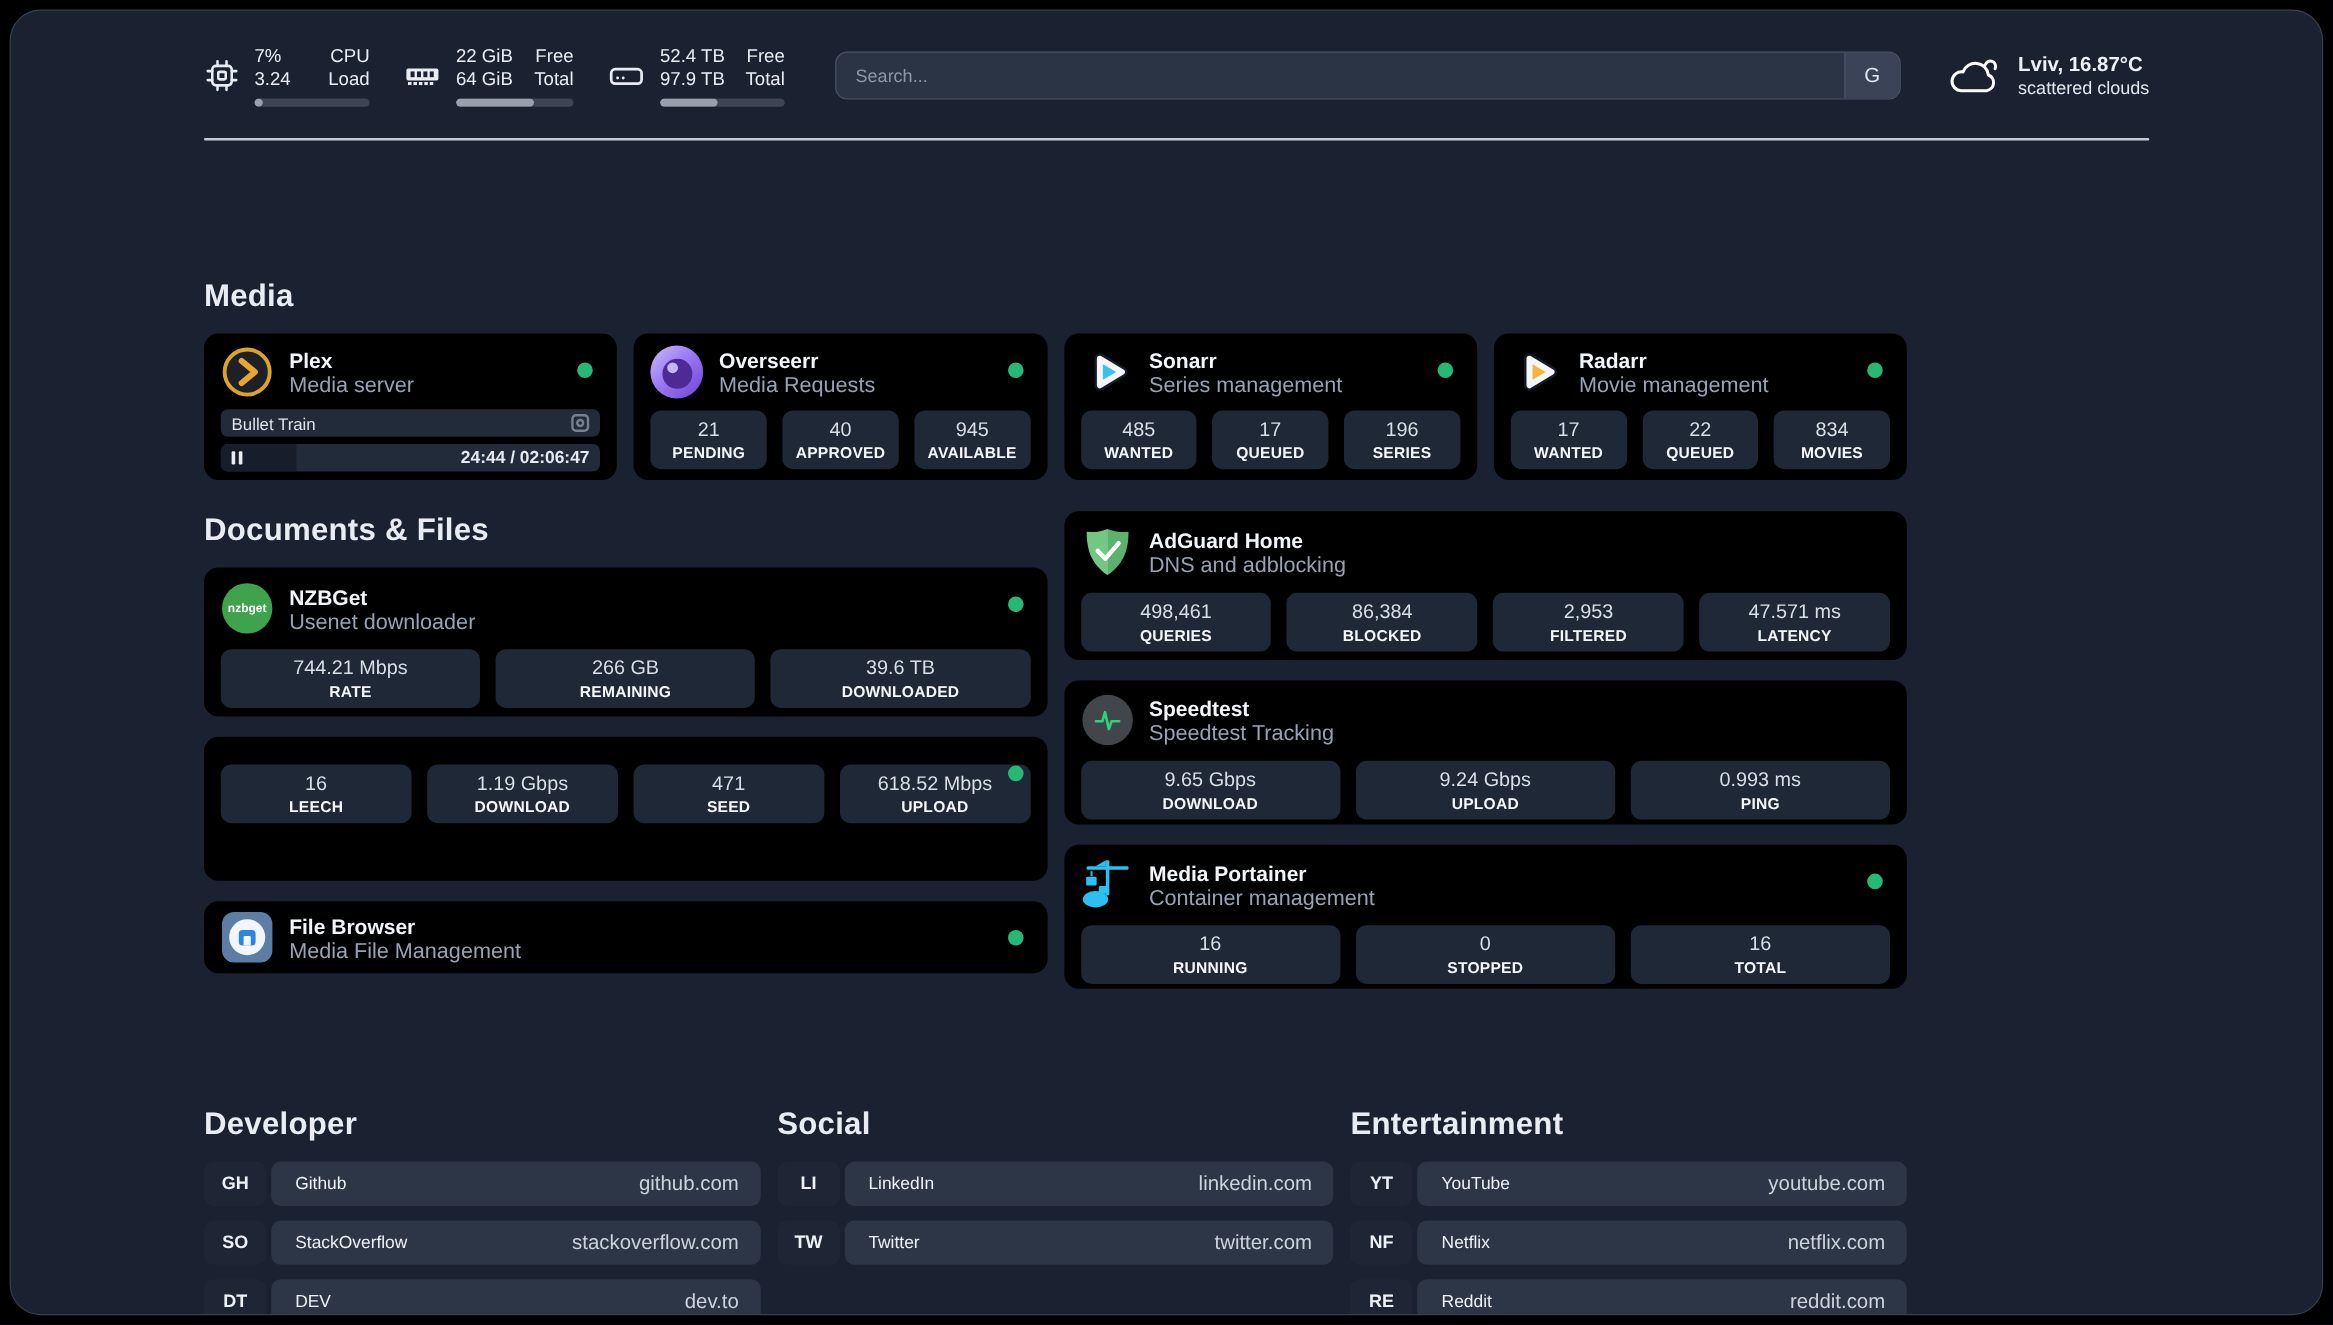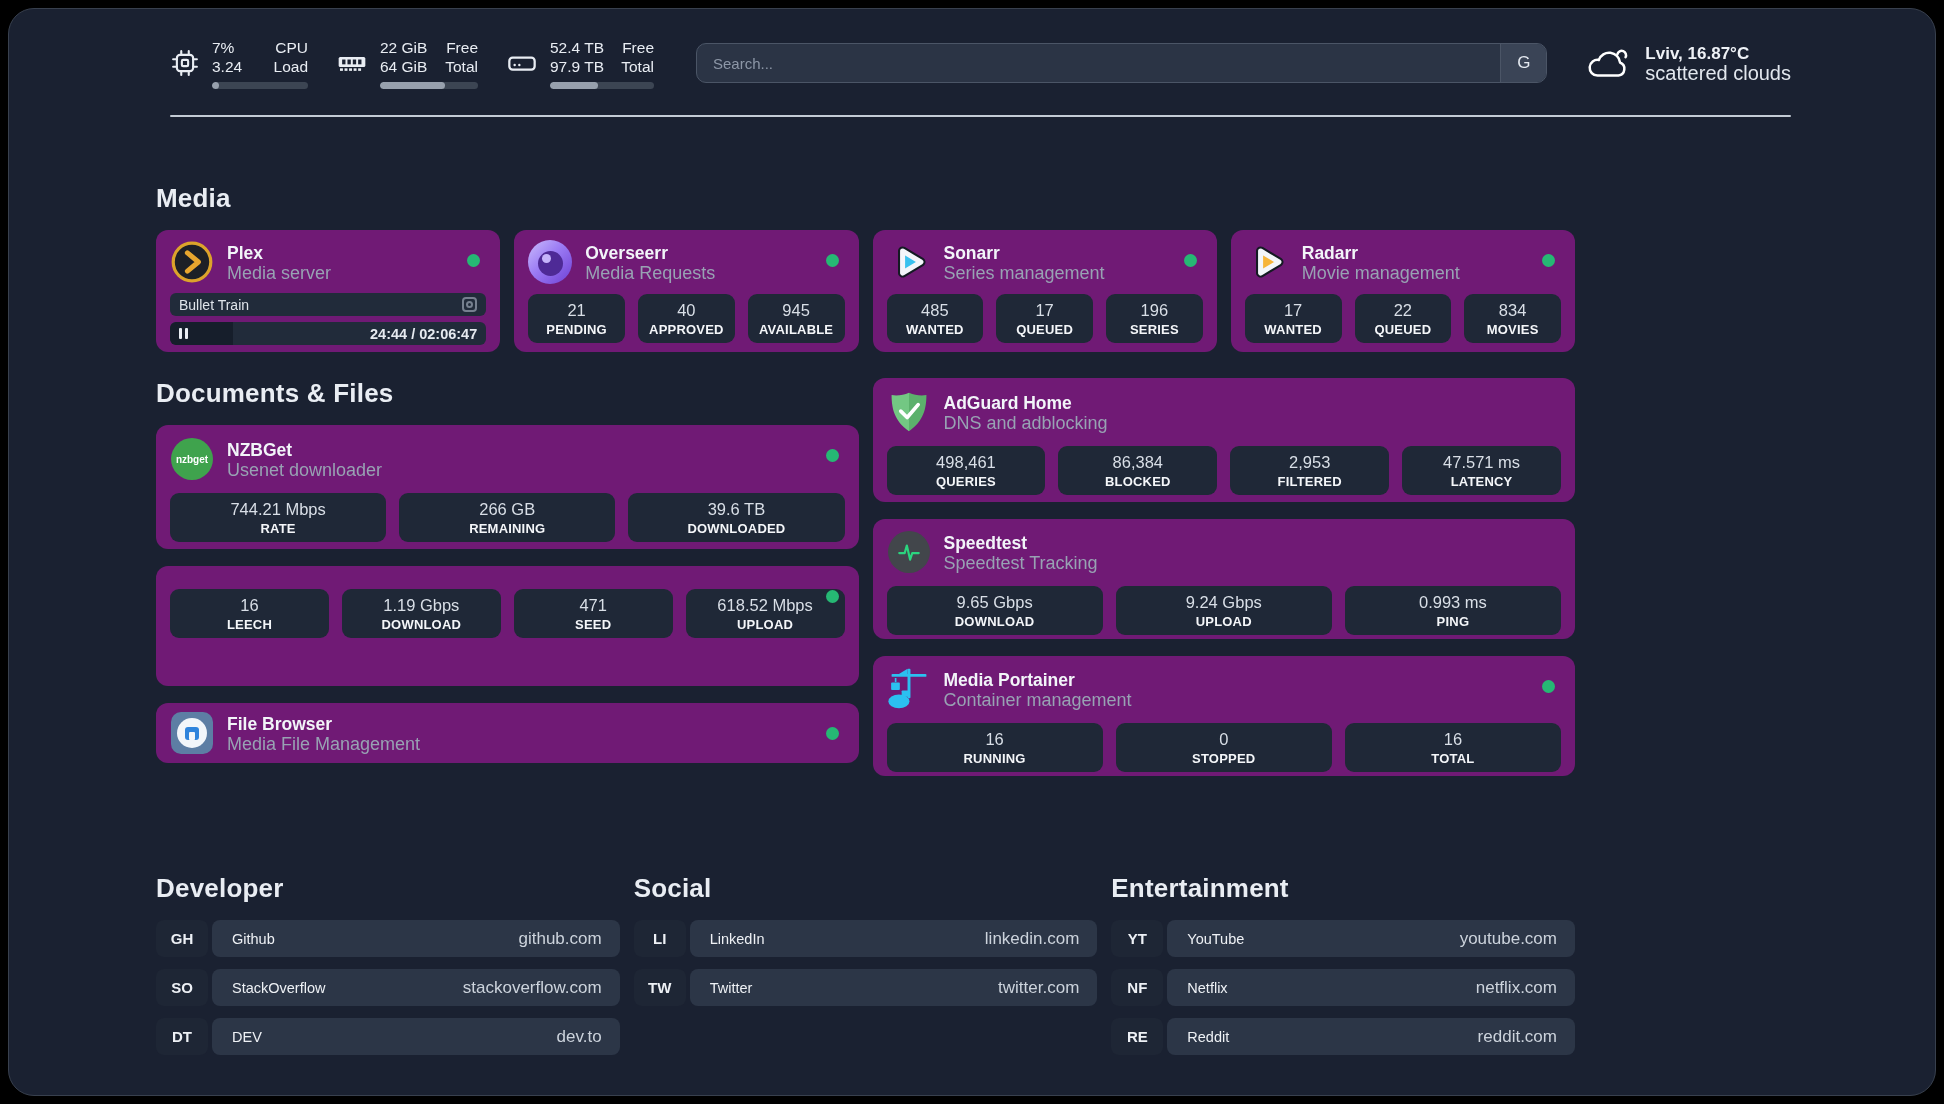--- a/index.html
+++ b/index.html
@@ -20,31 +20,31 @@
   .stat-cols { display:flex; justify-content:space-between; gap:10px; font-size:15.5px; color:#e9edf3; line-height:19px; font-weight:500; }
   .stat-col.labels { text-align:right; }
   .stat-track { margin-top:6px; height:7px; border-radius:4px; background:#3c4553; overflow:hidden; }
   .stat-fill { display:block; height:100%; border-radius:4px; background:#97a0ad; }
   .searchbar { flex:1; margin:0 38px 0 42px; height:40px; background:#2b3445; border:1px solid #4b5566; border-radius:10px; display:flex; align-items:center; overflow:hidden; }
   .searchbar input { flex:1; height:100%; background:transparent; border:none; outline:none; color:#dfe4ea; padding:0 16px; font-size:15px; font-family:"Liberation Sans", sans-serif; }
   .searchbar input::placeholder { color:#8d97a7; }
   .search-btn { width:46px; height:100%; border-left:1px solid #4b5566; background:#3a4456; color:#e4e9f0; font-size:17px; font-weight:500; display:flex; align-items:center; justify-content:center; cursor:pointer; }
   .weather { display:flex; gap:14px; align-items:center; color:#eef1f6; }
   .weather-line1 { font-size:17px; font-weight:600; line-height:21px; }
-  .weather-line2 { font-size:20px; color:#e2e7ee; line-height:19px; }
+  .weather-line2 { font-size:15px; color:#e2e7ee; line-height:19px; }
   .divider { position:absolute; left:161px; top:106px; width:1621px; height:2px; background:#c3cbd5; border-radius:1px; }
   
-  .section { position:absolute; left:147px; width:1419px; }
+  .section { position:absolute; left:161px; width:1419px;margin-top:48px; }
   .sec-media { top:174px; }
   .sec-two { top:369px; display:grid; grid-template-columns:1fr 1fr; gap:14px; }
   .sec-bottom { top:864px; display:grid; grid-template-columns:1fr 1fr 1fr; gap:14px; }
   h2.sec-title { margin:0 0 16px 0; font-size:26px; font-weight:600; color:#e9edf3; letter-spacing:0.2px; line-height:31px; }
   .grid4 { display:grid; grid-template-columns:repeat(4,1fr); gap:14px; }
   
-  .card { background:#701a75; border-radius:12px; padding:10px 14px; position:relative; cursor:pointer; }
+  .card { background:#000000; border-radius:12px; padding:10px 14px; position:relative; cursor:pointer; }
   .h122 { height:122px; } .h124 { height:124px; padding:12px 14px; } .h120 { height:120px; padding:11px 14px; }
   .card-fb { height:60px; padding:4px 14px; display:flex; align-items:center; }
   .card-head { display:flex; align-items:center; gap:13px; }
   .app-icon { width:44px; height:44px; flex:none; display:flex; align-items:center; justify-content:center; position:relative; }
   .app-title { font-size:17.5px; font-weight:600; color:#f2f5f9; line-height:22px; }
   .app-sub { font-size:18px; color:#98a2b3; line-height:18px; }
   .dot { position:absolute; top:24px; right:20px; width:13px; height:13px; border-radius:50%; background:#26b874; }
   .card-fb .dot { top:50%; margin-top:-6.5px; }
   .tiles { display:grid; gap:13px; margin-top:10px; }
   .h124 .tiles, .h120 .tiles { margin-top:12px; }

